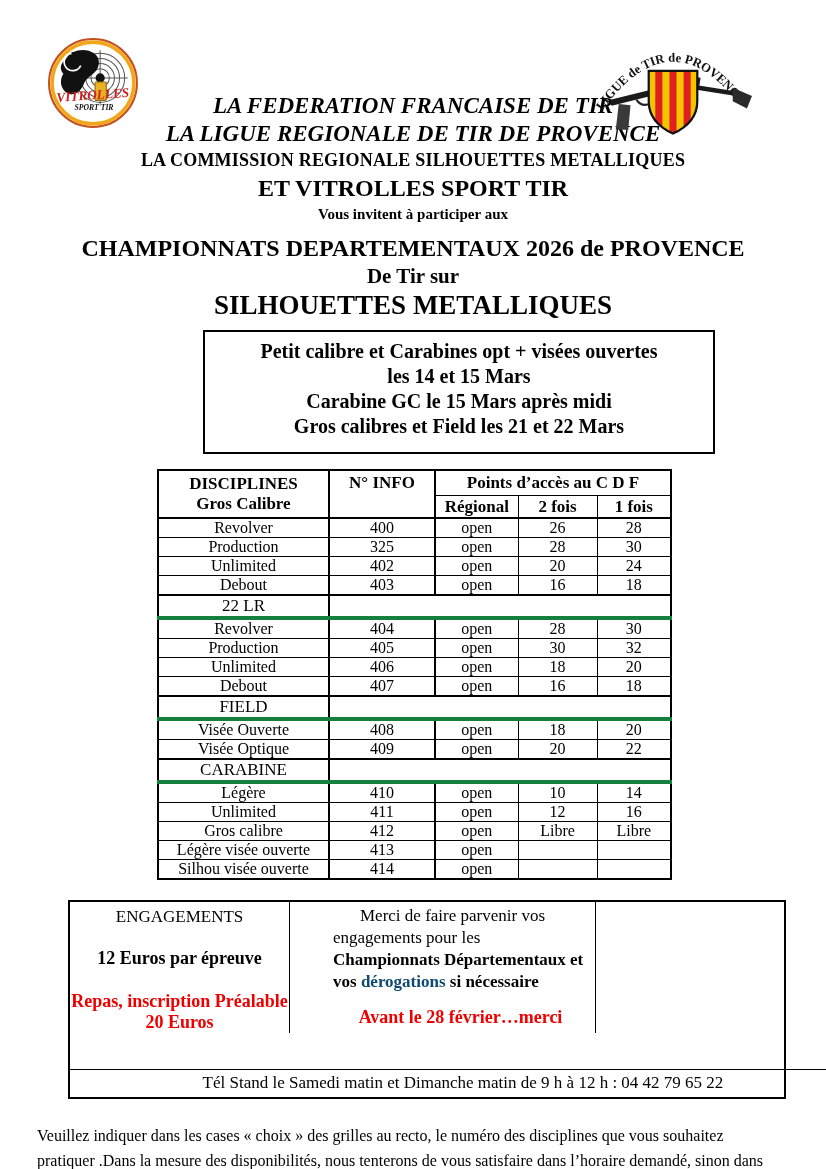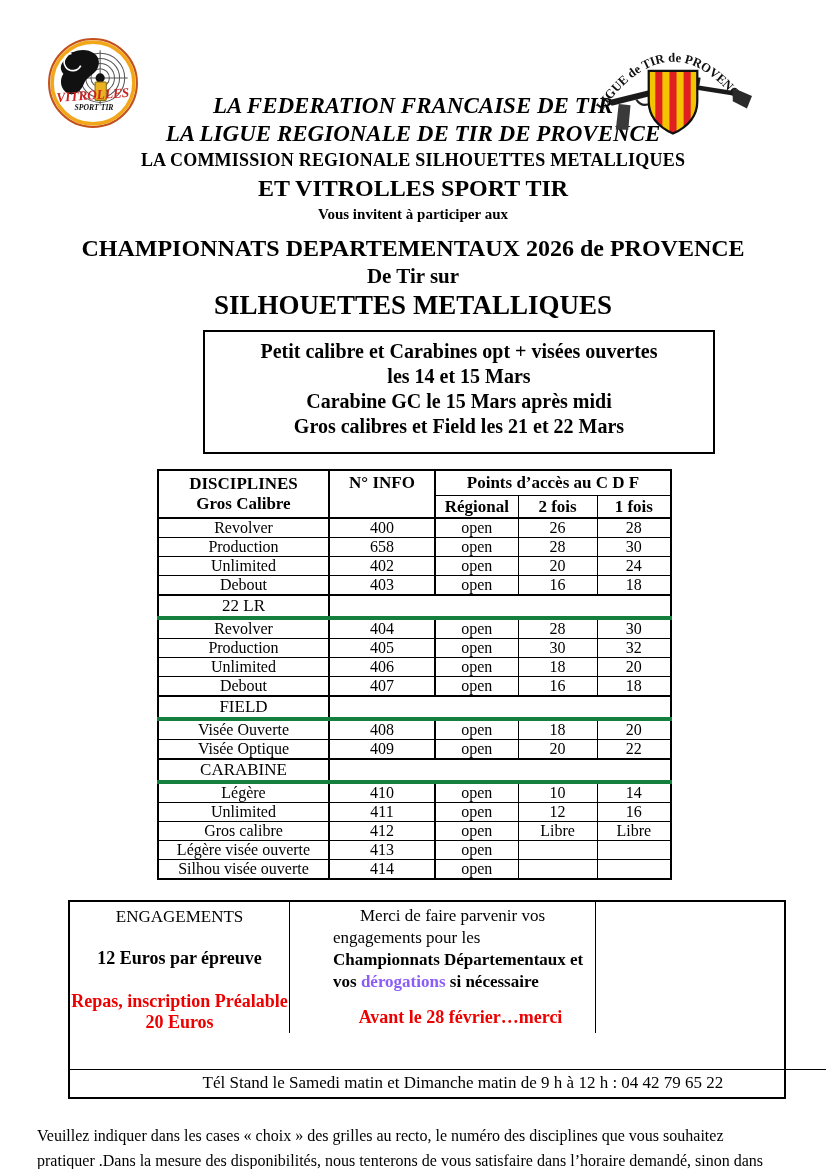--- a/index.html
+++ b/index.html
@@ -55,21 +55,21 @@
   .info-cell { border-right:1px solid #000; min-height:130px; box-sizing:border-box; }
   .info-cell.last { border-right:none; }
   .eng { text-align:center; }
   .eng-title { margin-top:5px; font-size:17px; }
   .eng-price { margin-top:21px; font-weight:bold; font-size:18px; }
   .eng-red1 { margin-top:22px; font-weight:bold; font-size:18px; color:#ee0000; }
   .eng-red2 { font-weight:bold; font-size:18px; color:#ee0000; }
   .msg { padding:3px 7px 0 7px; line-height:22px; text-indent:27px; text-align:left; }
   .seg-normal { font-weight:normal; }
   .seg-bold { font-weight:bold; }
-  .seg-bold-red { font-weight:bold; color:#8b5cf6; }
+  .seg-bold-red { font-weight:bold; color:#0c4a6e; }
   .deadline { text-align:center; font-weight:bold; font-size:18px; color:#ee0000; margin-top:14px; }
   .addr { text-align:center; padding-top:4px; line-height:19.5px; }
   .addr .bold { font-weight:bold; }
   .addr .email { font-size:16px; letter-spacing:.2px; }
   .phone-row {
     grid-column:1 / 4; border-top:1px solid #000; text-align:center;
     padding:3px 0 4px; font-size:17px;
   }
   
   .footer-note {
@@ -183,21 +183,21 @@
     <tbody>
         <tr class="data">
           <td>Revolver</td>
           <td>400</td>
           <td>open</td>
           <td>26</td>
           <td>28</td>
         </tr>
         <tr class="data">
           <td>Production</td>
-          <td>658</td>
+          <td>325</td>
           <td>open</td>
           <td>28</td>
           <td>30</td>
         </tr>
         <tr class="data">
           <td>Unlimited</td>
           <td>402</td>
           <td>open</td>
           <td>20</td>
           <td>24</td>

